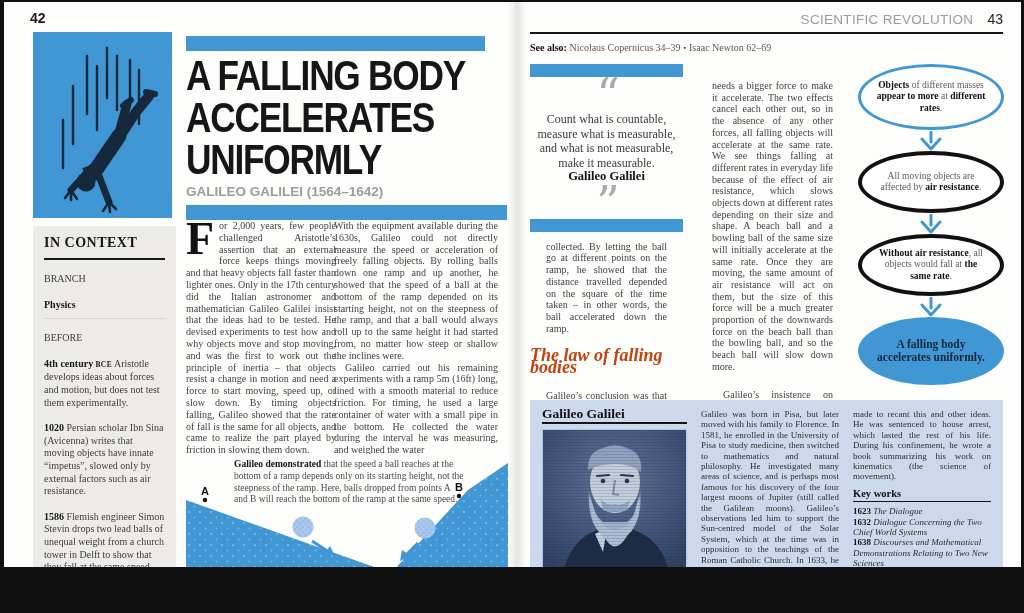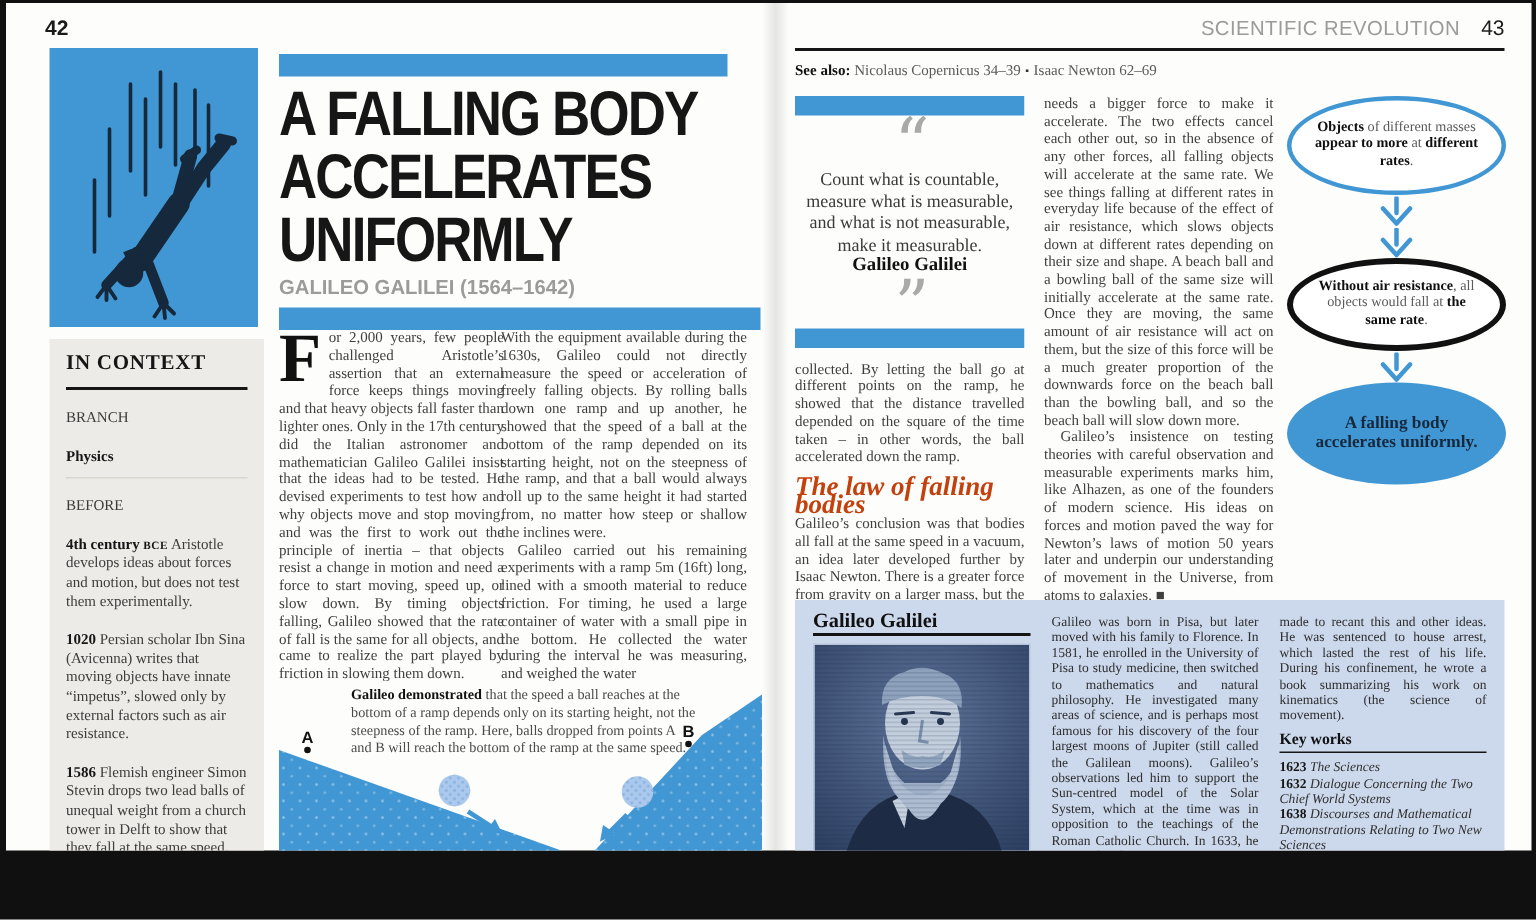--- a/index.html
+++ b/index.html
@@ -54,21 +54,21 @@
   .r-rule{position:absolute;left:526px;top:30px;width:473px;height:2px;background:#151515;}
   .see-also{position:absolute;left:526px;top:40px;width:473px;font-size:10px;color:#5a5a5a;}
   .see-also b{color:#111;}
   .see-also .sep{font-size:7px;vertical-align:1px;padding:0 3px;color:#333;}
 
   .rcol{position:absolute;top:62px;font-size:10px;line-height:11.7px;color:#3f3f3f;
         text-align:justify;overflow:hidden;}
   #rcol1{left:526px;width:153px;height:336px;}
   #rcol2{left:692px;width:153px;height:336px;}
   #rcol3{left:854px;width:146px;height:336px;text-align:center;}
-  .rcol p{margin:0;}
+  .rcol p{margin:16px;}
   .rcol p.ind{text-indent:11px;}
 
   .qbar{background:#4197d3;height:13px;}
   .qmark{font-size:46px;line-height:36px;height:34px;color:#a9a9a9;text-align:center;
          letter-spacing:-3px;font-family:"DejaVu Serif",serif;}
   .qtext{font-size:12px;line-height:14.5px;color:#3a3a3a;text-align:center;margin:1px 2px;}
   .qattr{font-size:12.5px;font-weight:bold;color:#111;text-align:center;margin-bottom:2px;}
   .quote-block{margin-bottom:9px;}
   .law-h{font-size:18px;font-weight:bold;color:#c2410c;text-align:left;margin:8px 0 2px 0 !important;font-style:italic;}
   #rcol1 .after-quote{margin-top:0;}
@@ -227,20 +227,23 @@
 
   <div class="rcol" id="rcol3">
     <div class="flow-node n-blue">
       <span><b>Objects</b><span> of different masses </span><b>appear to more</b><span> at </span><b>different rates</b><span>.</span></span>
     </div>
     <div class="flow-arrow">
       <svg width="26" height="20" viewBox="0 0 26 20">
           <path d="M13,1 V11 M4,8 L13,18 L22,8" fill="none" stroke="#4197d3" stroke-width="3" stroke-linecap="round" stroke-linejoin="round"></path>
         </svg>
     </div>
+    <div class="flow-node n-black">
+      <span><span>All moving objects are affected by </span><b>air resistance</b><span>.</span></span>
+    </div>
     <div class="flow-arrow">
       <svg width="26" height="20" viewBox="0 0 26 20">
           <path d="M13,1 V11 M4,8 L13,18 L22,8" fill="none" stroke="#4197d3" stroke-width="3" stroke-linecap="round" stroke-linejoin="round"></path>
         </svg>
     </div>
     <div class="flow-node n-black">
       <span><b>Without air resistance</b><span>, all objects would fall at </span><b>the same rate</b><span>.</span></span>
     </div>
     <div class="flow-arrow">
       <svg width="26" height="20" viewBox="0 0 26 20">
@@ -284,20 +287,20 @@
         <rect width="143" height="142" fill="url(#engrave)"></rect>
       </svg>
     </div>
     <div class="bio-col">
       <p>Galileo was born in Pisa, but later moved with his family to Florence. In 1581, he enrolled in the University of Pisa to study medicine, then switched to mathematics and natural philosophy. He investigated many areas of science, and is perhaps most famous for his discovery of the four largest moons of Jupiter (still called the Galilean moons). Galileo’s observations led him to support the Sun-centred model of the Solar System, which at the time was in opposition to the teachings of the Roman Catholic Church. In 1633, he was tried and</p>
     </div>
     <div class="bio-col">
       <p>made to recant this and other ideas. He was sentenced to house arrest, which lasted the rest of his life. During his confinement, he wrote a book summarizing his work on kinematics (the science of movement).</p>
       <p class="kw-h">Key works</p>
       <hr class="kw-rule">
-      <p class="work"><span class="yr">1623</span> <i>The Sciences</i></p>
+      <p class="work"><span class="yr">1623</span> <i>The Dialogue</i></p>
       <p class="work"><span class="yr">1632</span> <i>Dialogue Concerning the Two Chief World Systems</i></p>
       <p class="work"><span class="yr">1638</span> <i>Discourses and Mathematical Demonstrations Relating to Two New Sciences</i></p>
     </div>
   </div>
 
   <div class="gutter"></div>
 </div>
 
 </body></html>

